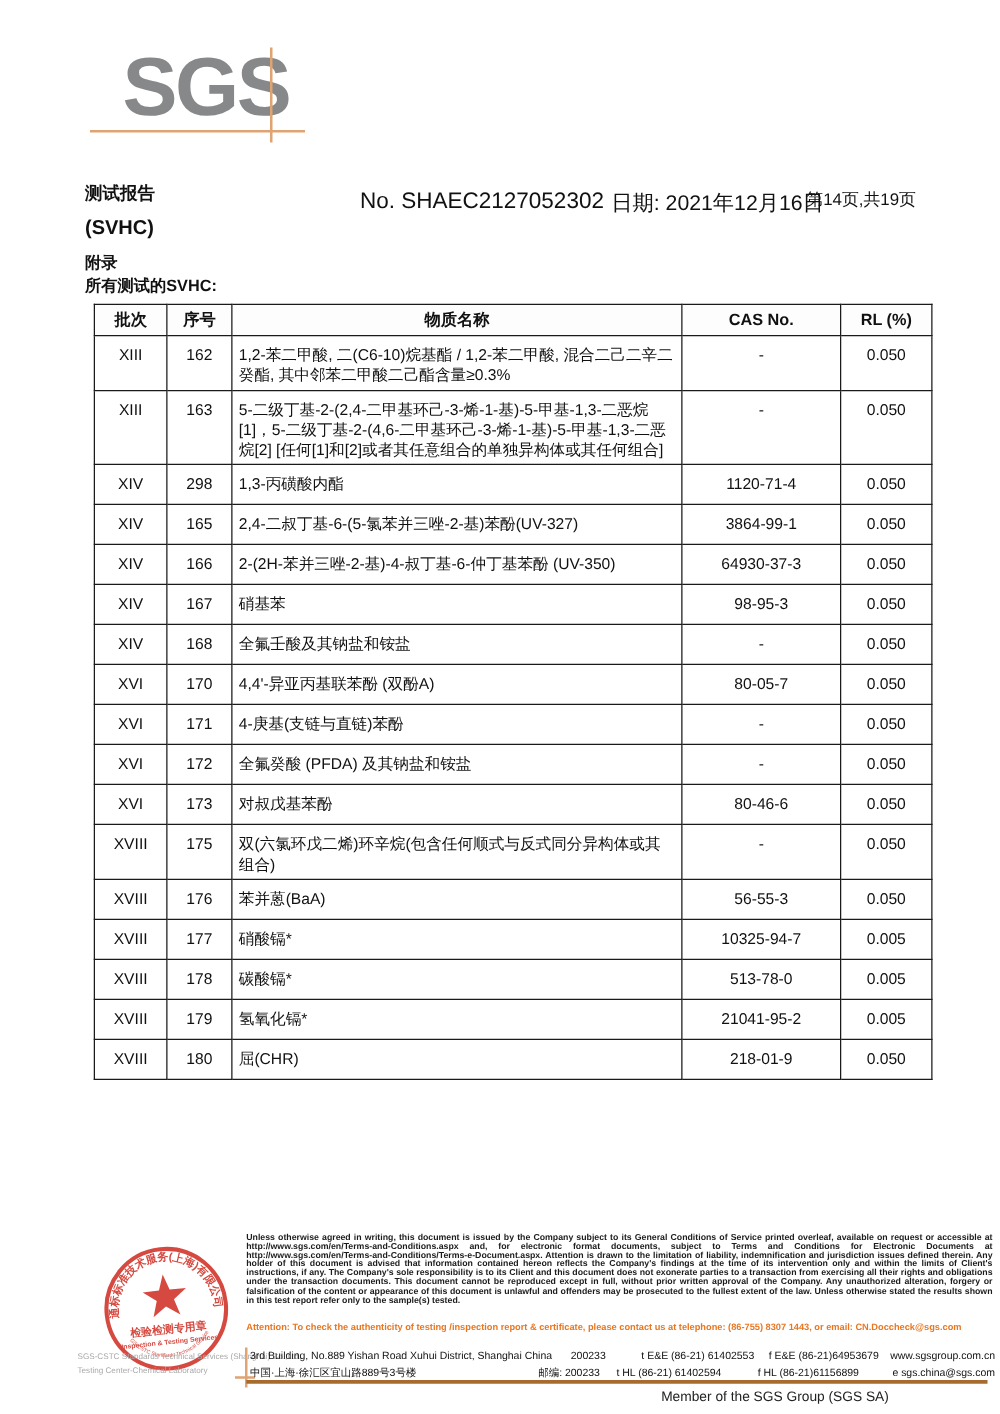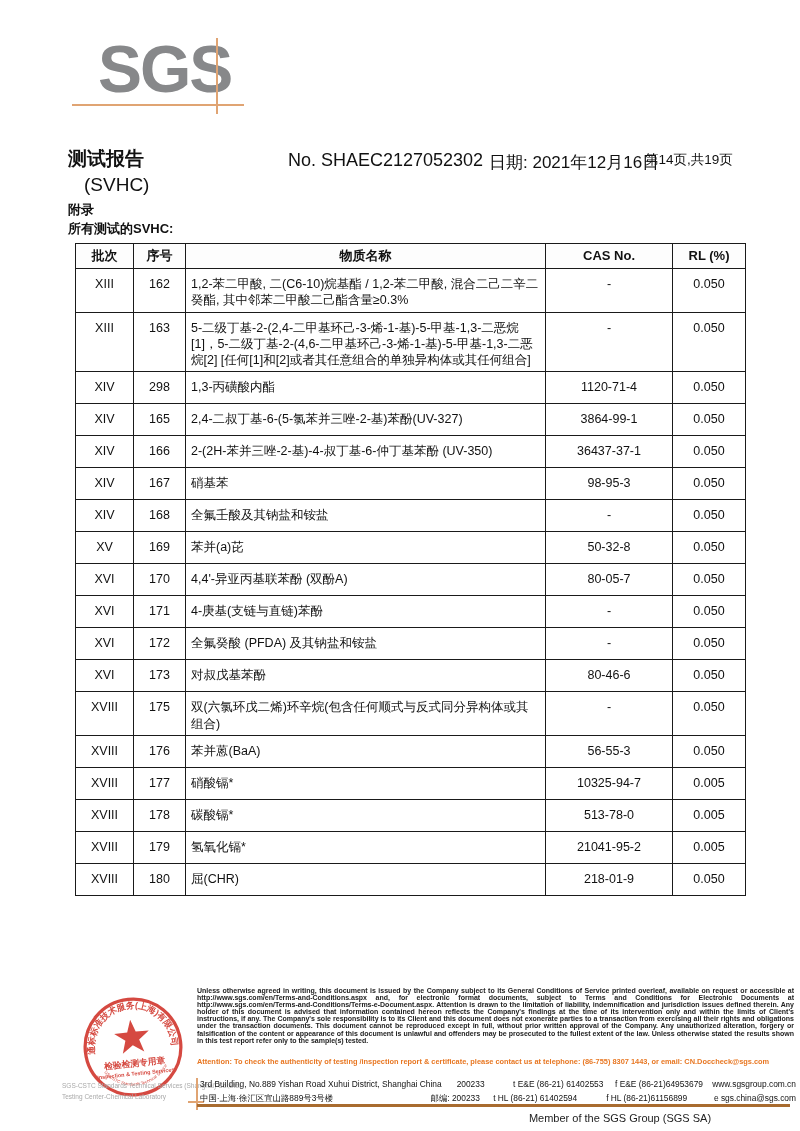--- a/index.html
+++ b/index.html
@@ -7,22 +7,22 @@
   body { font-family:"Liberation Sans","DejaVu Sans",sans-serif; color:#111; }
   .page { position:relative; width:800px; height:1131px; background:#fff; overflow:hidden; }
 
   
   .logo-text { position:absolute; left:98px; top:36px; font-size:66px; font-weight:bold;
                color:#87888a; letter-spacing:-2px; line-height:1; }
   .logo-hline { position:absolute; left:72px; top:104px; width:172px; height:2px; background:#e0a473; }
   .logo-vline { position:absolute; left:216px; top:38px; width:2px; height:76px; background:#e0a473; }
 
   
-  .report-title { position:absolute; left:68px; top:146px; font-size:19px; font-weight:bold; }
-  .report-subtitle { position:absolute; left:68px; top:174px; font-size:19px; font-weight:normal;margin-left:16px; }
+  .report-title { position:absolute; left:68px; top:146px; font-size:14px; font-weight:bold; }
+  .report-subtitle { position:absolute; left:68px; top:174px; font-size:16px; font-weight:bold; }
   .report-no { position:absolute; left:288px; top:150px; font-size:18px; }
   .report-date { position:absolute; left:489px; top:151px; font-size:17px; }
   .report-page { position:absolute; left:645px; top:151px; font-size:13.5px; }
   .appendix { position:absolute; left:68px; top:201px; font-size:13px; font-weight:bold; }
   .table-caption { position:absolute; left:68px; top:220px; font-size:13px; font-weight:bold; }
 
   
   table.svhc { position:absolute; left:75px; top:243px; width:670px;
                border-collapse:collapse; table-layout:fixed; }
   table.svhc th, table.svhc td { border:1.5px solid #1a1a1a; font-size:12.5px; line-height:1.3;
@@ -112,42 +112,35 @@
       <td class="c-batch">XIV</td>
       <td class="c-no">165</td>
       <td class="c-name">2,4-二叔丁基-6-(5-氯苯并三唑-2-基)苯酚(UV-327)</td>
       <td class="c-cas">3864-99-1</td>
       <td class="c-rl">0.050</td>
     </tr>
         <tr>
       <td class="c-batch">XIV</td>
       <td class="c-no">166</td>
       <td class="c-name">2-(2H-苯并三唑-2-基)-4-叔丁基-6-仲丁基苯酚 (UV-350)</td>
-      <td class="c-cas">36437-37-1</td>
+      <td class="c-cas">64930-37-3</td>
       <td class="c-rl">0.050</td>
     </tr>
         <tr>
       <td class="c-batch">XIV</td>
       <td class="c-no">167</td>
       <td class="c-name">硝基苯</td>
       <td class="c-cas">98-95-3</td>
       <td class="c-rl">0.050</td>
     </tr>
         <tr>
       <td class="c-batch">XIV</td>
       <td class="c-no">168</td>
       <td class="c-name">全氟壬酸及其钠盐和铵盐</td>
       <td class="c-cas">-</td>
-      <td class="c-rl">0.050</td>
-    </tr>
-        <tr>
-      <td class="c-batch">XV</td>
-      <td class="c-no">169</td>
-      <td class="c-name">苯并(a)芘</td>
-      <td class="c-cas">50-32-8</td>
       <td class="c-rl">0.050</td>
     </tr>
         <tr>
       <td class="c-batch">XVI</td>
       <td class="c-no">170</td>
       <td class="c-name">4,4'-异亚丙基联苯酚 (双酚A)</td>
       <td class="c-cas">80-05-7</td>
       <td class="c-rl">0.050</td>
     </tr>
         <tr>

